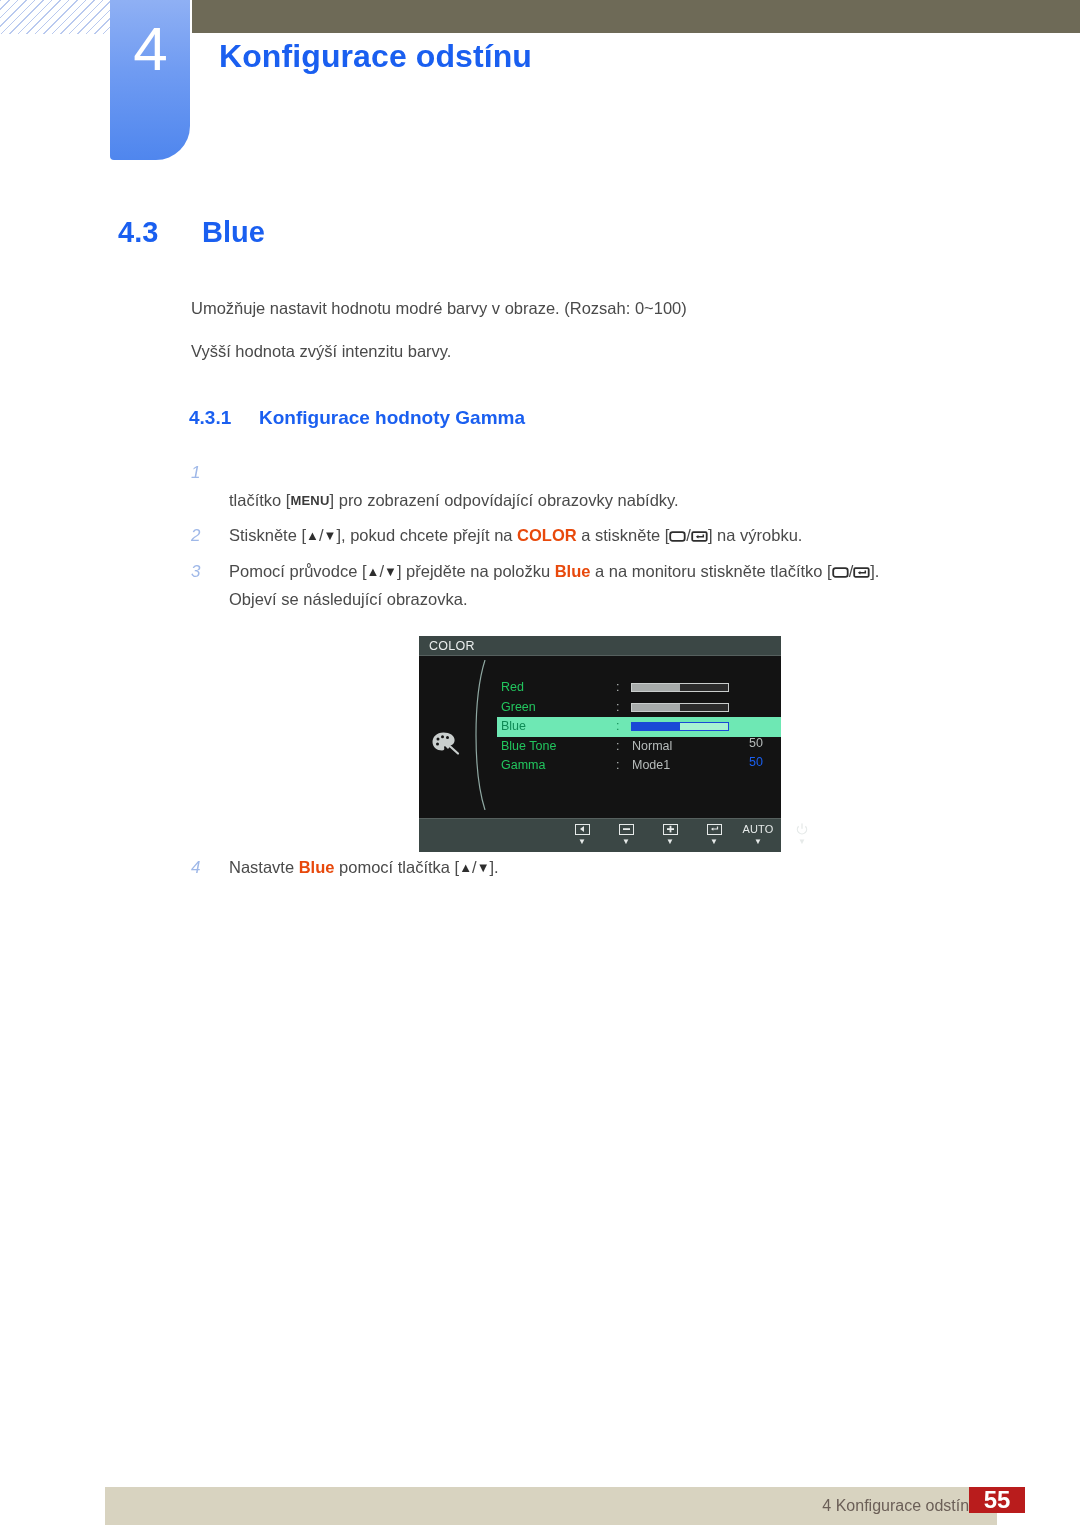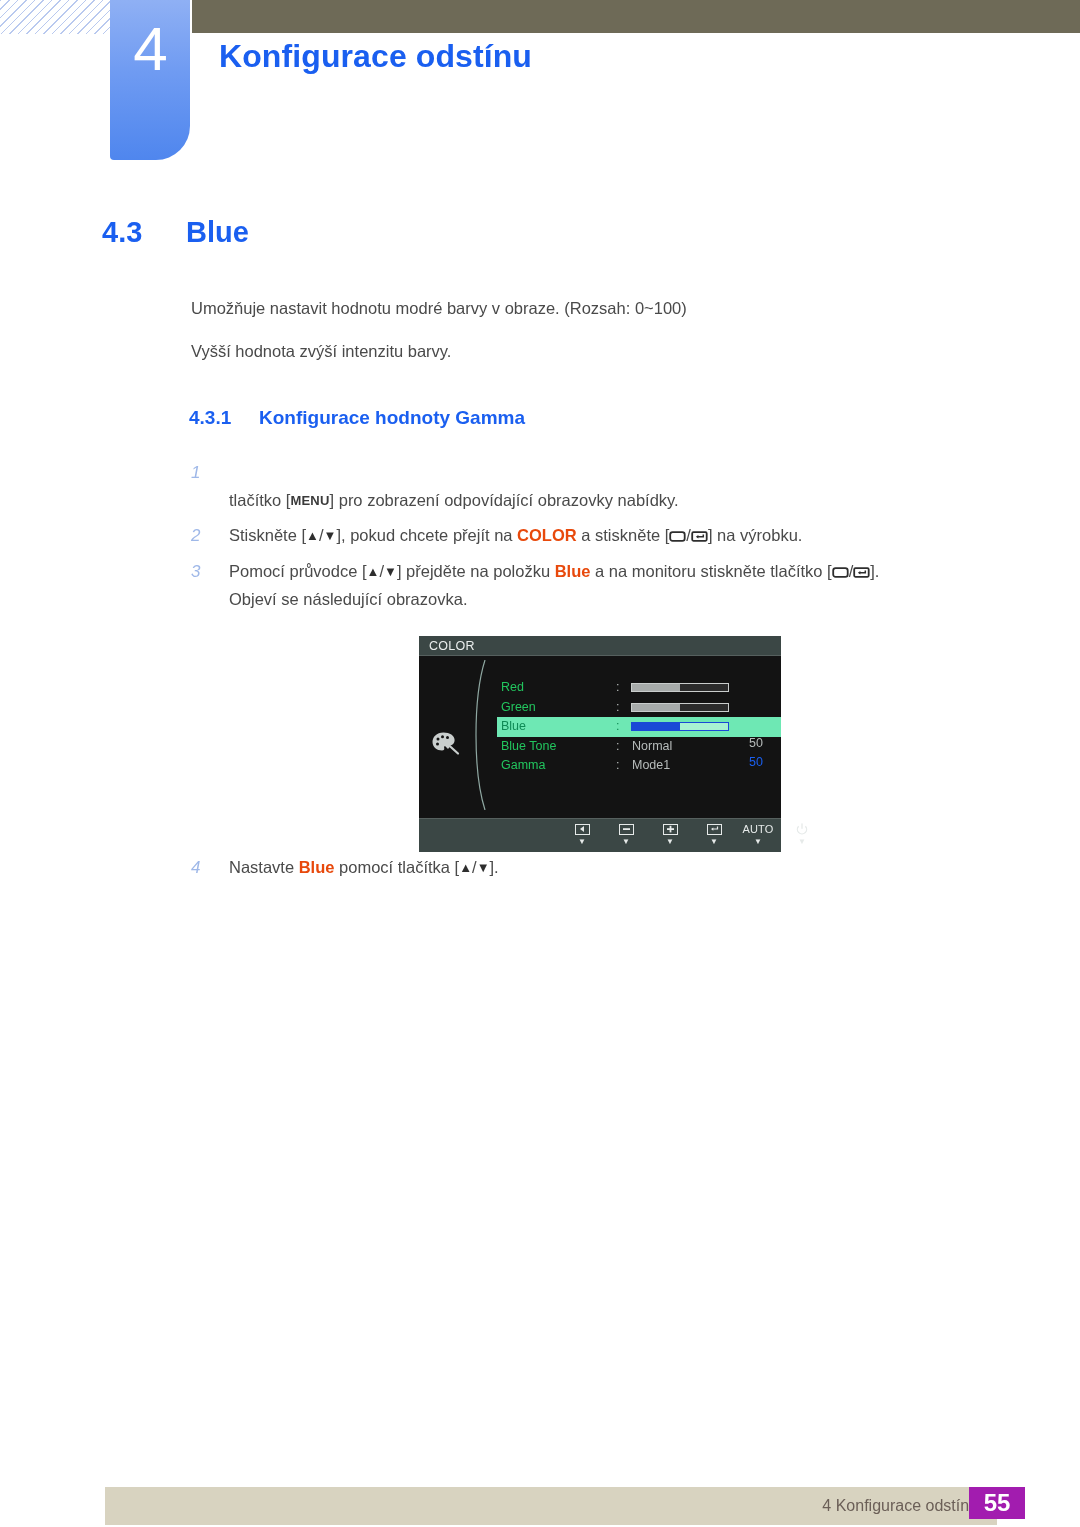--- a/index.html
+++ b/index.html
@@ -57,21 +57,21 @@
     font-size: 32px;
     font-weight: bold;
     color: #1a5ff0;
     letter-spacing: 0.1px;
     white-space: nowrap;
   }
 
   
   .h2 {
     position: absolute;
-    left: 102px; top: 216px;
+    left: 118px; top: 216px;
     font-size: 29px;
     font-weight: bold;
     color: #1a5ff0;
     white-space: nowrap;
   }
   .h2 .num { display: inline-block; width: 84px; }
 
   .h3 {
     position: absolute;
     left: 189px; top: 407px;
@@ -286,22 +286,22 @@
   .footer-text {
     position: absolute;
     right: 102px; top: 1497px;
     font-size: 16px;
     color: #6b5f57;
     white-space: nowrap;
   }
   .footer-page {
     position: absolute;
     left: 969px; top: 1487px;
-    width: 56px; height: 32px;
-    background: #a21caf;
+    width: 56px; height: 26px;
+    background: #b91c1c;
     color: #ffffff;
     font-size: 24px;
     font-weight: bold;
     display: flex;
     align-items: center;
     justify-content: center;
   }
 </style>
 </head>
 <body>

